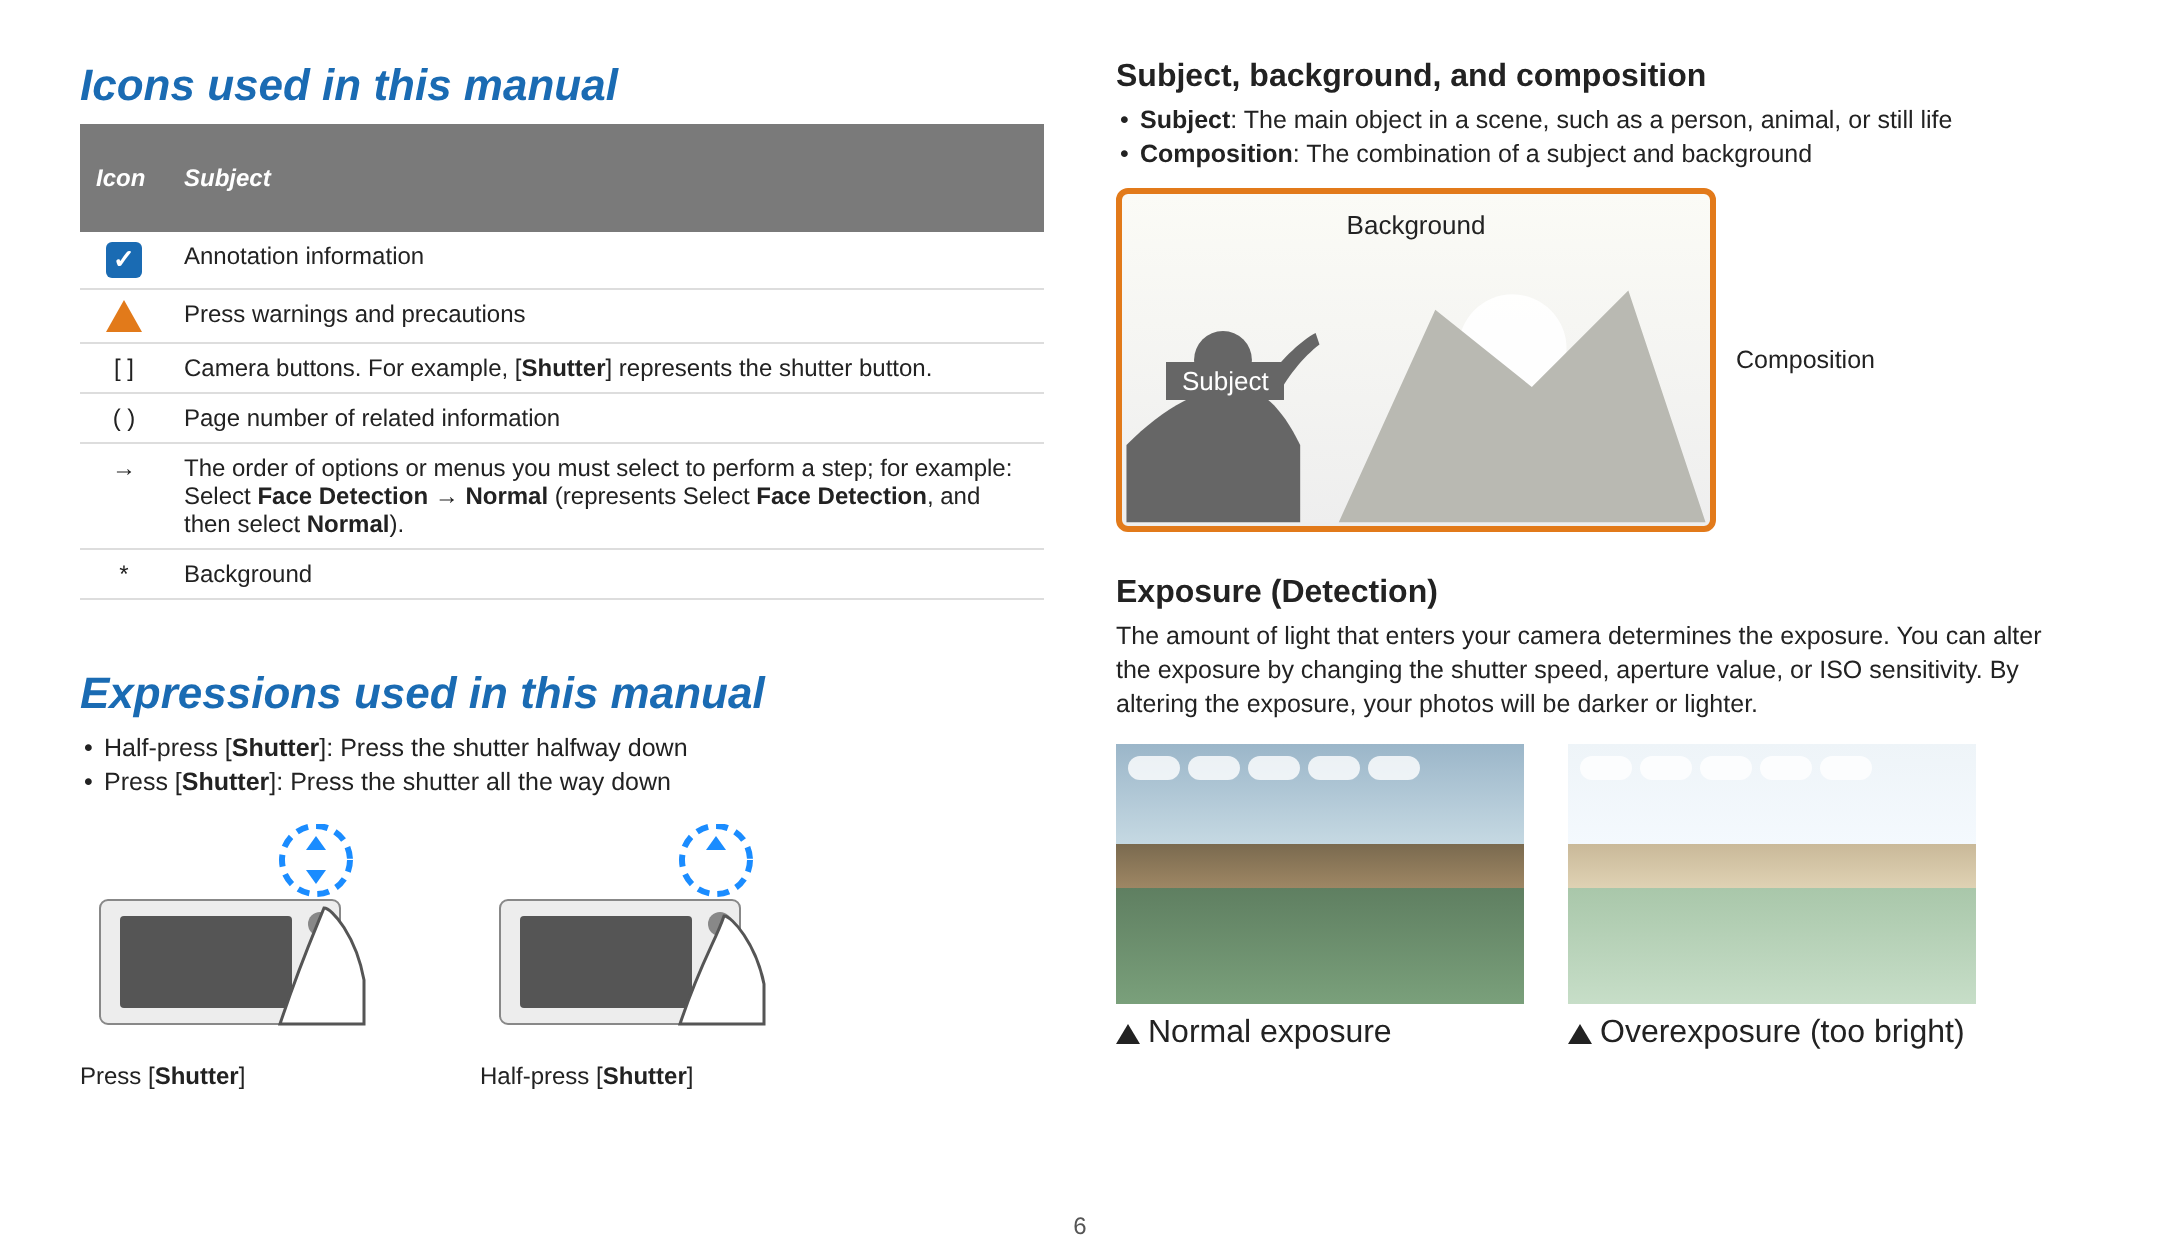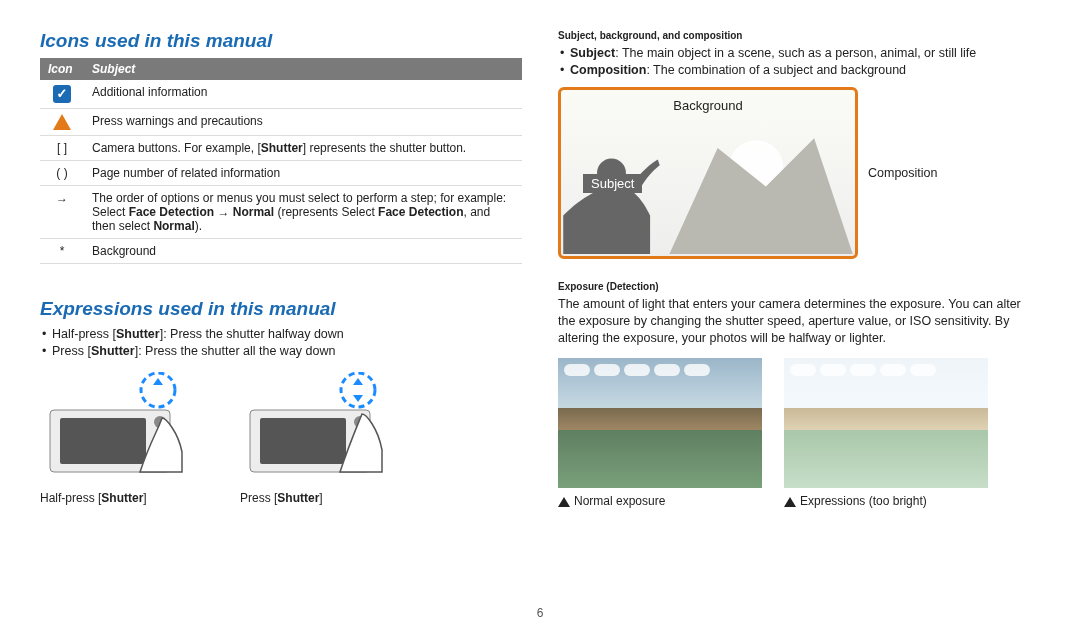--- a/index.html
+++ b/index.html
@@ -16,37 +16,37 @@
   .columns {
     display: flex;
     gap: 36px;
   }
   .col {
     flex: 1;
     min-width: 0;
   }
   h2.section {
     color: #1a6bb3;
-    font-size: 19px;
+    font-size: 22px;
     font-weight: 600;
     margin-bottom: 6px;
     font-style: italic;
   }
   table.icontable {
     width: 100%;
     border-collapse: collapse;
     font-size: 12px;
   }
   table.icontable th {
     background: #7a7a7a;
     color: #fff;
     text-align: left;
     font-weight: 600;
     font-style: italic;
-    padding: 4px 8px;
+    padding: 20px 8px;
     border: none;
   }
   table.icontable td {
     padding: 5px 8px;
     border-bottom: 1px solid #ddd;
     vertical-align: top;
   }
   table.icontable td:first-child {
     width: 44px;
     text-align: center;
@@ -62,21 +62,21 @@
   .icon-warn {
     width: 0; height: 0;
     border-left: 9px solid transparent;
     border-right: 9px solid transparent;
     border-bottom: 16px solid #e27a1a;
     border-radius: 0;
     position: relative;
   }
   h3.sub {
     font-weight: 700;
-    font-size: 10px;
+    font-size: 16px;
     margin-top: 10px;
     margin-bottom: 4px;
   }
   ul.bullets { list-style: none; padding-left: 0; }
   ul.bullets li { padding-left: 12px; position: relative; line-height: 1.35; }
   ul.bullets li::before {
     content: "•";
     position: absolute;
     left: 2px;
     top: 0;
@@ -143,21 +143,21 @@
   }
   .photo.normal .sky { position:absolute; inset:0 0 55% 0; background: linear-gradient(#9bb6c9,#cddfe7); }
   .photo.normal .buildings { position:absolute; top:38%; left:0; right:0; height:18%; background: linear-gradient(#7a6a4f,#a08865); }
   .photo.normal .water { position:absolute; top:55%; left:0; right:0; bottom:0; background: linear-gradient(#5f7f61,#7aa07b); }
   .photo.over .sky { position:absolute; inset:0 0 55% 0; background: linear-gradient(#eef4f8,#f5faff); }
   .photo.over .buildings { position:absolute; top:38%; left:0; right:0; height:18%; background: linear-gradient(#c9b999,#e0d3b5); }
   .photo.over .water { position:absolute; top:55%; left:0; right:0; bottom:0; background: linear-gradient(#a9c7aa,#c7dec8); }
   .photo .clouds { position:absolute; top:6px; left:6px; right:6px; height:24px;  }
   .photo .clouds span { display:inline-block; width:26px; height:12px; background:#fff; opacity:.8; border-radius:10px; margin-right:4px;}
   .caption-row { display: flex; gap: 22px; margin-top: 6px; }
-  .caption-row div { width: 204px; font-size: 12px; }
+  .caption-row div { width: 204px; font-size: 16px; }
   .caption-row .tri { display:inline-block; width:0;height:0;border-left:6px solid transparent;border-right:6px solid transparent;border-bottom:10px solid #222; margin-right:4px; vertical-align:middle;}
 
   .pagenum {
     position: absolute;
     bottom: 10px;
     left: 50%;
     transform: translateX(-50%);
     font-size: 12px;
     color: #555;
   }
@@ -175,21 +175,21 @@
     <table class="icontable">
       <thead>
         <tr>
           <th>Icon</th>
           <th>Subject</th>
         </tr>
       </thead>
       <tbody>
         <tr>
           <td><span class="icon-box icon-info">✓</span></td>
-          <td>Additional information</td>
+          <td>Annotation information</td>
         </tr>
         <tr>
           <td><span class="icon-box icon-warn"></span></td>
           <td>Press warnings and precautions</td>
         </tr>
         <tr>
           <td>[ ]</td>
           <td>Camera buttons. For example, [<b>Shutter</b>] represents the shutter button.</td>
         </tr>
         <tr>
@@ -208,43 +208,43 @@
     </table>
 
     <h2 class="section" style="margin-top:34px">Expressions used in this manual</h2>
 
     <ul class="bullets">
       <li>Half-press [<b>Shutter</b>]: Press the shutter halfway down</li>
       <li>Press [<b>Shutter</b>]: Press the shutter all the way down</li>
     </ul>
 
     <div class="cam-row">
-      <div class="cam-block">
-        <svg class="cam-svg" viewBox="0 0 160 110">
-          <rect x="10" y="38" width="120" height="62" rx="4" fill="#ededed" stroke="#888"></rect>
-          <rect x="20" y="46" width="86" height="46" rx="2" fill="#555"></rect>
-          <circle cx="120" cy="50" r="6" fill="#888"></circle>
-          <circle cx="118" cy="18" r="17" fill="none" stroke="#1a8cff" stroke-width="3" stroke-dasharray="6 4"></circle>
-          <polygon points="118,6 113,13 123,13" fill="#1a8cff"></polygon>
-          <path d="M100,100 C110,70 118,58 122,46 C126,46 138,60 142,80 L142,100 Z" fill="#fff" stroke="#555" stroke-width="1.5"></path>
-        </svg>
-        <div class="cam-caption">Half-press [<b>Shutter</b>]</div>
-      </div>
       <div class="cam-block">
         <svg class="cam-svg" viewBox="0 0 160 110">
           <rect x="10" y="38" width="120" height="62" rx="4" fill="#ededed" stroke="#888"></rect>
           <rect x="20" y="46" width="86" height="46" rx="2" fill="#555"></rect>
           <circle cx="120" cy="50" r="6" fill="#888"></circle>
           <circle cx="118" cy="18" r="17" fill="none" stroke="#1a8cff" stroke-width="3" stroke-dasharray="6 4"></circle>
           <polygon points="118,6 113,13 123,13" fill="#1a8cff"></polygon>
           <polygon points="118,30 113,23 123,23" fill="#1a8cff"></polygon>
           <path d="M100,100 C110,70 118,52 122,42 C126,42 138,56 142,78 L142,100 Z" fill="#fff" stroke="#555" stroke-width="1.5"></path>
         </svg>
         <div class="cam-caption">Press [<b>Shutter</b>]</div>
       </div>
+      <div class="cam-block">
+        <svg class="cam-svg" viewBox="0 0 160 110">
+          <rect x="10" y="38" width="120" height="62" rx="4" fill="#ededed" stroke="#888"></rect>
+          <rect x="20" y="46" width="86" height="46" rx="2" fill="#555"></rect>
+          <circle cx="120" cy="50" r="6" fill="#888"></circle>
+          <circle cx="118" cy="18" r="17" fill="none" stroke="#1a8cff" stroke-width="3" stroke-dasharray="6 4"></circle>
+          <polygon points="118,6 113,13 123,13" fill="#1a8cff"></polygon>
+          <path d="M100,100 C110,70 118,58 122,46 C126,46 138,60 142,80 L142,100 Z" fill="#fff" stroke="#555" stroke-width="1.5"></path>
+        </svg>
+        <div class="cam-caption">Half-press [<b>Shutter</b>]</div>
+      </div>
     </div>
   </div>
 
   <div class="col">
 
     <h3 class="sub" style="margin-top:0">Subject, background, and composition</h3>
     <ul class="bullets">
       <li><b>Subject</b>: The main object in a scene, such as a person, animal, or still life</li>
       <li><b>Composition</b>: The combination of a subject and background</li>
     </ul>
@@ -258,37 +258,37 @@
           <circle cx="50" cy="86" r="15" fill="#666"></circle>
           <path d="M70,100 C80,85 92,75 98,72 L100,78 C92,84 82,96 78,106 Z" fill="#666"></path>
         </svg>
         <div class="bg-label">Background</div>
         <div class="subj-label">Subject</div>
       </div>
       <div>Composition</div>
     </div>
 
     <h3 class="sub" style="margin-top:22px">Exposure (Detection)</h3>
-    <div class="exposure-text">The amount of light that enters your camera determines the exposure. You can alter the exposure by changing the shutter speed, aperture value, or ISO sensitivity. By altering the exposure, your photos will be halfway or lighter.</div>
+    <div class="exposure-text">The amount of light that enters your camera determines the exposure. You can alter the exposure by changing the shutter speed, aperture value, or ISO sensitivity. By altering the exposure, your photos will be darker or lighter.</div>
 
     <div class="photo-row">
       <div class="photo normal">
         <div class="sky"></div>
           <div class="clouds"><span></span><span></span><span></span><span></span><span></span></div>
           <div class="buildings"></div>
           <div class="water"></div>
       </div>
       <div class="photo over">
         <div class="sky"></div>
           <div class="clouds"><span></span><span></span><span></span><span></span><span></span></div>
           <div class="buildings"></div>
           <div class="water"></div>
       </div>
     </div>
     <div class="caption-row">
       <div><span class="tri"></span><span>Normal exposure</span></div>
-      <div><span class="tri"></span><span>Expressions (too bright)</span></div>
+      <div><span class="tri"></span><span>Overexposure (too bright)</span></div>
     </div>
 
   </div>
 </div>
 
 <div class="pagenum">6</div>
 
 </body></html>

